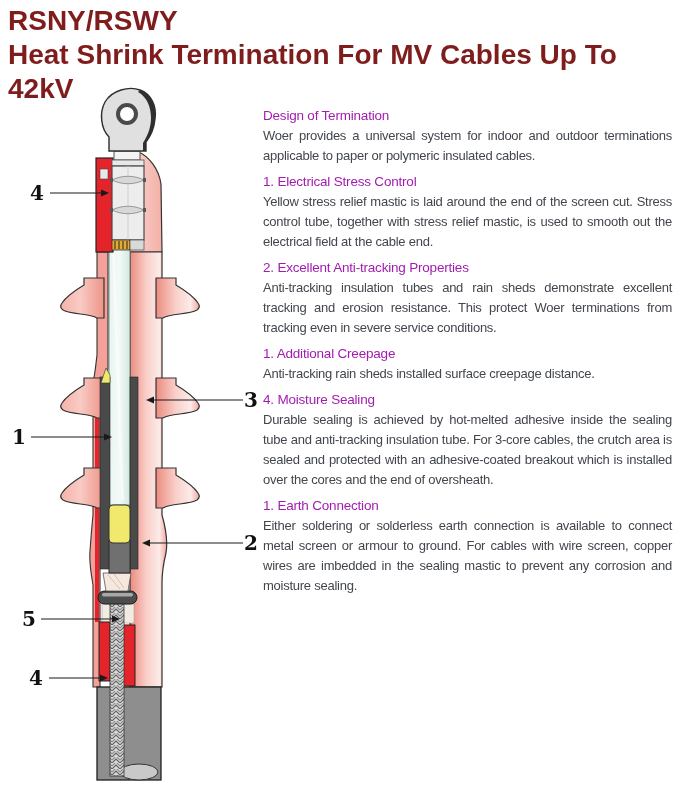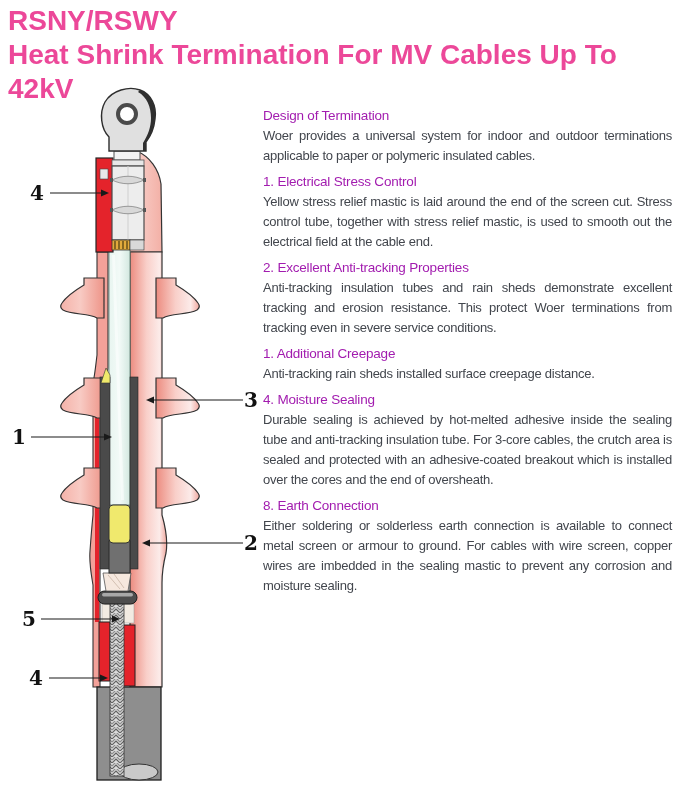--- a/index.html
+++ b/index.html
@@ -2,21 +2,21 @@
 <html><head>
 <meta charset="utf-8">
 <style>
   html,body{margin:0;padding:0;}
   body{
     width:684px;height:789px;position:relative;background:#ffffff;
     font-family:"Liberation Sans",sans-serif;overflow:hidden;
   }
   .title{
     position:absolute;left:8px;top:4px;width:670px;
-    font-weight:bold;font-size:28px;line-height:34px;color:#ec4899;
+    font-weight:bold;font-size:28px;line-height:34px;color:#7f1d1d;
   }
   .diagram{position:absolute;left:0;top:85px;width:260px;height:704px;}
   .content{
     position:absolute;left:263px;top:106px;width:409px;
     color:#42464d;font-size:13px;line-height:20px;text-align:justify;
     letter-spacing:-0.25px;
   }
   .content h3{
     margin:0;font-size:13.5px;font-weight:400;color:#a21caf;
     line-height:20px;letter-spacing:-0.2px;text-align:left;
@@ -167,16 +167,16 @@
   </section>
   <section class="sec">
     <h3>1. Additional Creepage</h3>
     <p>Anti-tracking rain sheds installed surface creepage distance.</p>
   </section>
   <section class="sec">
     <h3>4. Moisture Sealing</h3>
     <p>Durable sealing is achieved by hot-melted adhesive  inside the sealing tube and anti-tracking insulation tube. For 3-core cables, the crutch area is sealed and protected with an adhesive-coated breakout which is installed over the cores and the end of oversheath.</p>
   </section>
   <section class="sec">
-    <h3>8. Earth Connection</h3>
+    <h3>1. Earth Connection</h3>
     <p>Either  soldering or solderless earth connection is available to connect metal screen or armour to ground. For cables with wire screen, copper wires are imbedded in the sealing mastic to prevent any corrosion and moisture sealing.</p>
   </section>
 </div>
 
 </body></html>

